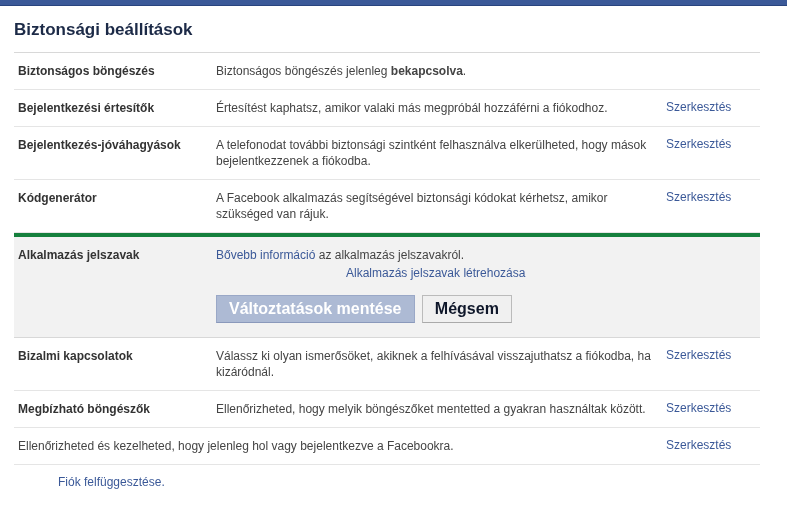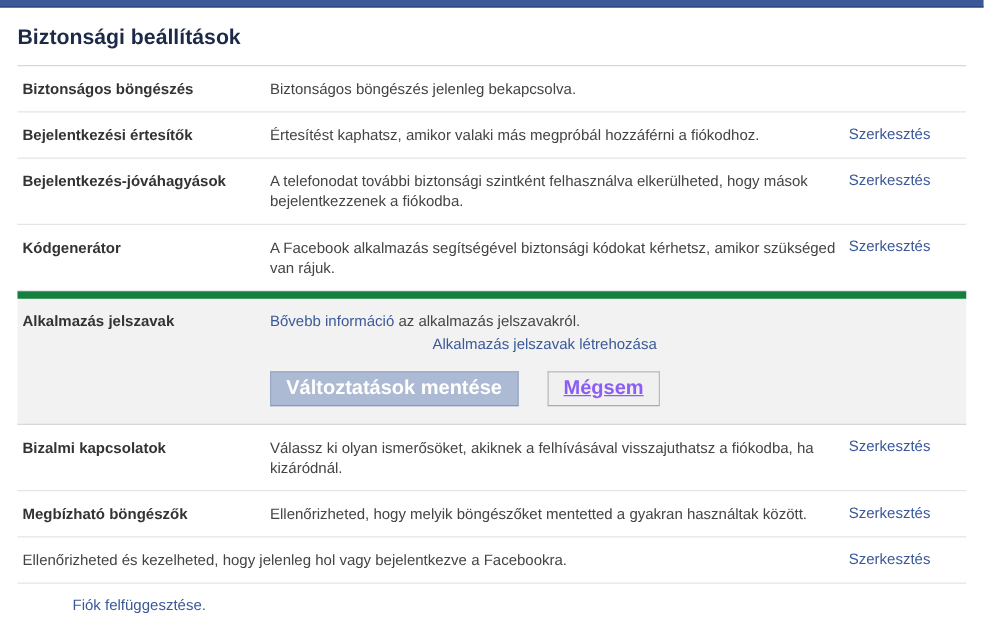--- a/index.html
+++ b/index.html
@@ -8,58 +8,58 @@
     font-size: 12px;
     color: #333;
     background: #fff;
   }
   .topbar {
     height: 6px;
     background: #3b5998;
     border-bottom: 1px solid #29447e;
   }
   .container {
-    padding: 14px 14px 20px 14px;
+    padding: 14px 27px 20px 14px;
   }
   .page-title {
     font-size: 17px;
     font-weight: bold;
     color: #1c2a47;
     margin-bottom: 12px;
   }
   .settings {
     border-top: 1px solid #d8d8d8;
   }
   .row {
     display: flex;
     border-bottom: 1px solid #e5e5e5;
     padding: 10px 4px;
     align-items: flex-start;
   }
   .row.expanded {
     background: #f2f2f2;
-    border-top: 6px solid #15803d;
+    border-top: 4px solid #15803d;
     border-bottom: 1px solid #d8d8d8;
     padding-bottom: 14px;
   }
   .row-label {
     width: 198px;
     flex-shrink: 0;
     font-weight: bold;
     color: #333;
     padding-right: 10px;
     line-height: 16px;
   }
   .row-content {
     flex: 1;
     color: #444;
     line-height: 16px;
     padding-right: 10px;
   }
-  .row-content .inline-bold { font-weight: normal; }
+  .row-content .inline-bold { font-weight: bold; }
   .row-action {
     width: 90px;
     flex-shrink: 0;
     text-align: left;
   }
   .link {
     color: #3b5998;
     cursor: pointer;
   }
   .sublink-line {
@@ -80,23 +80,22 @@
   }
   .btn-primary-disabled {
     background: #adbad4;
     border-color: #9aa8c7 #9aa8c7 #8a99bb #9aa8c7;
     color: #fff;
     cursor: default;
   }
   .btn-secondary {
     background: #f0f0f0;
     border-color: #bbb #bbb #aaa #bbb;
-    color: #8b5cf6;
-    margin-left: 20px;
-    text-decoration: underline;
+    color: #0f172a;
+    margin-left: 4px;
   }
   .footer-link {
     margin-top: 10px;
     padding-left: 4px;
     margin-left: 40px;
   }
 </style>
 </head>
 <body>
 

